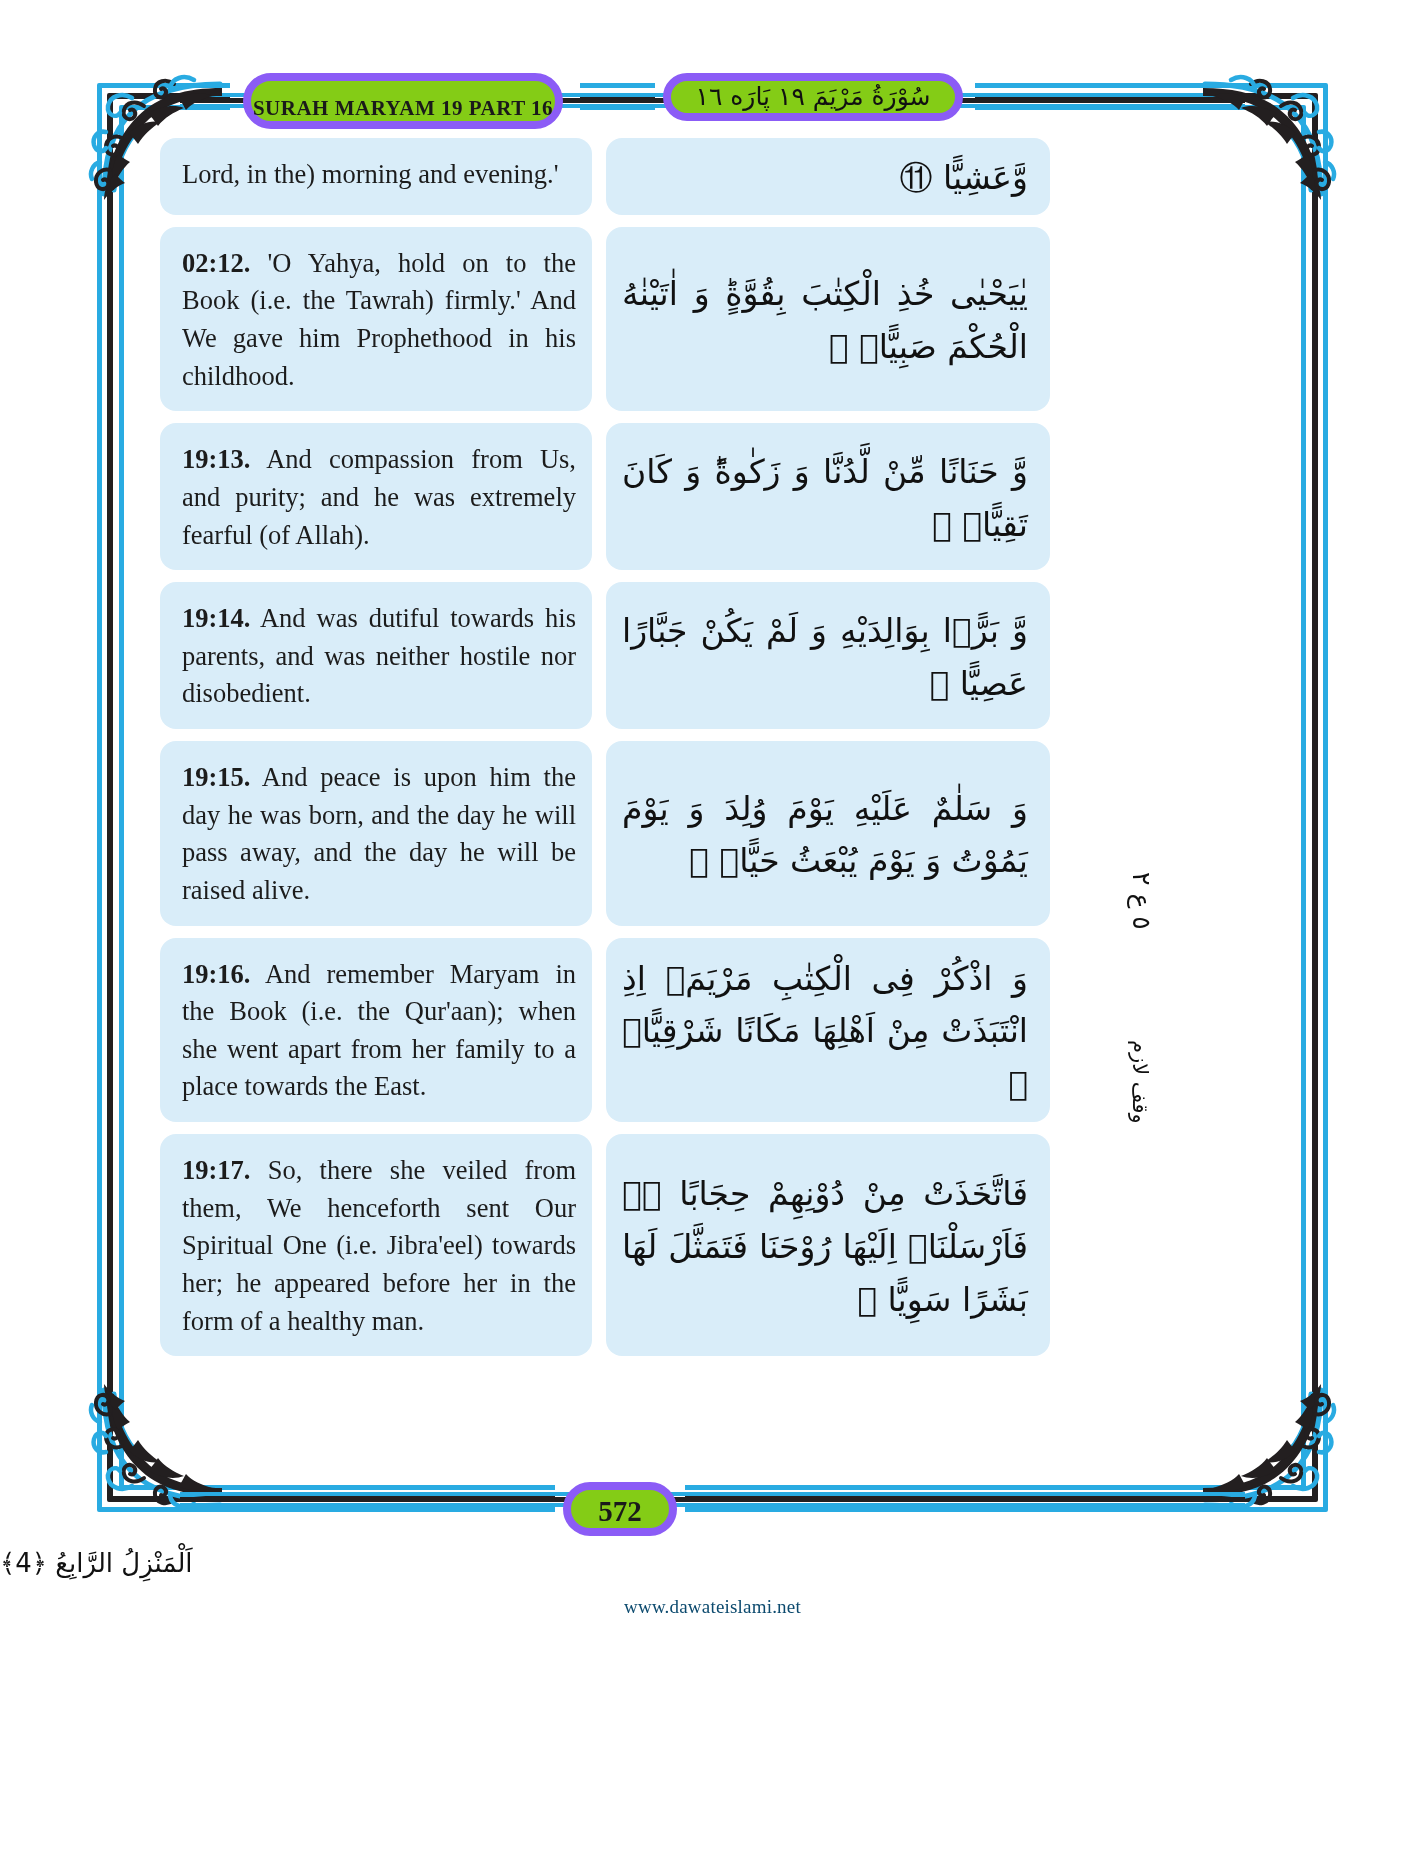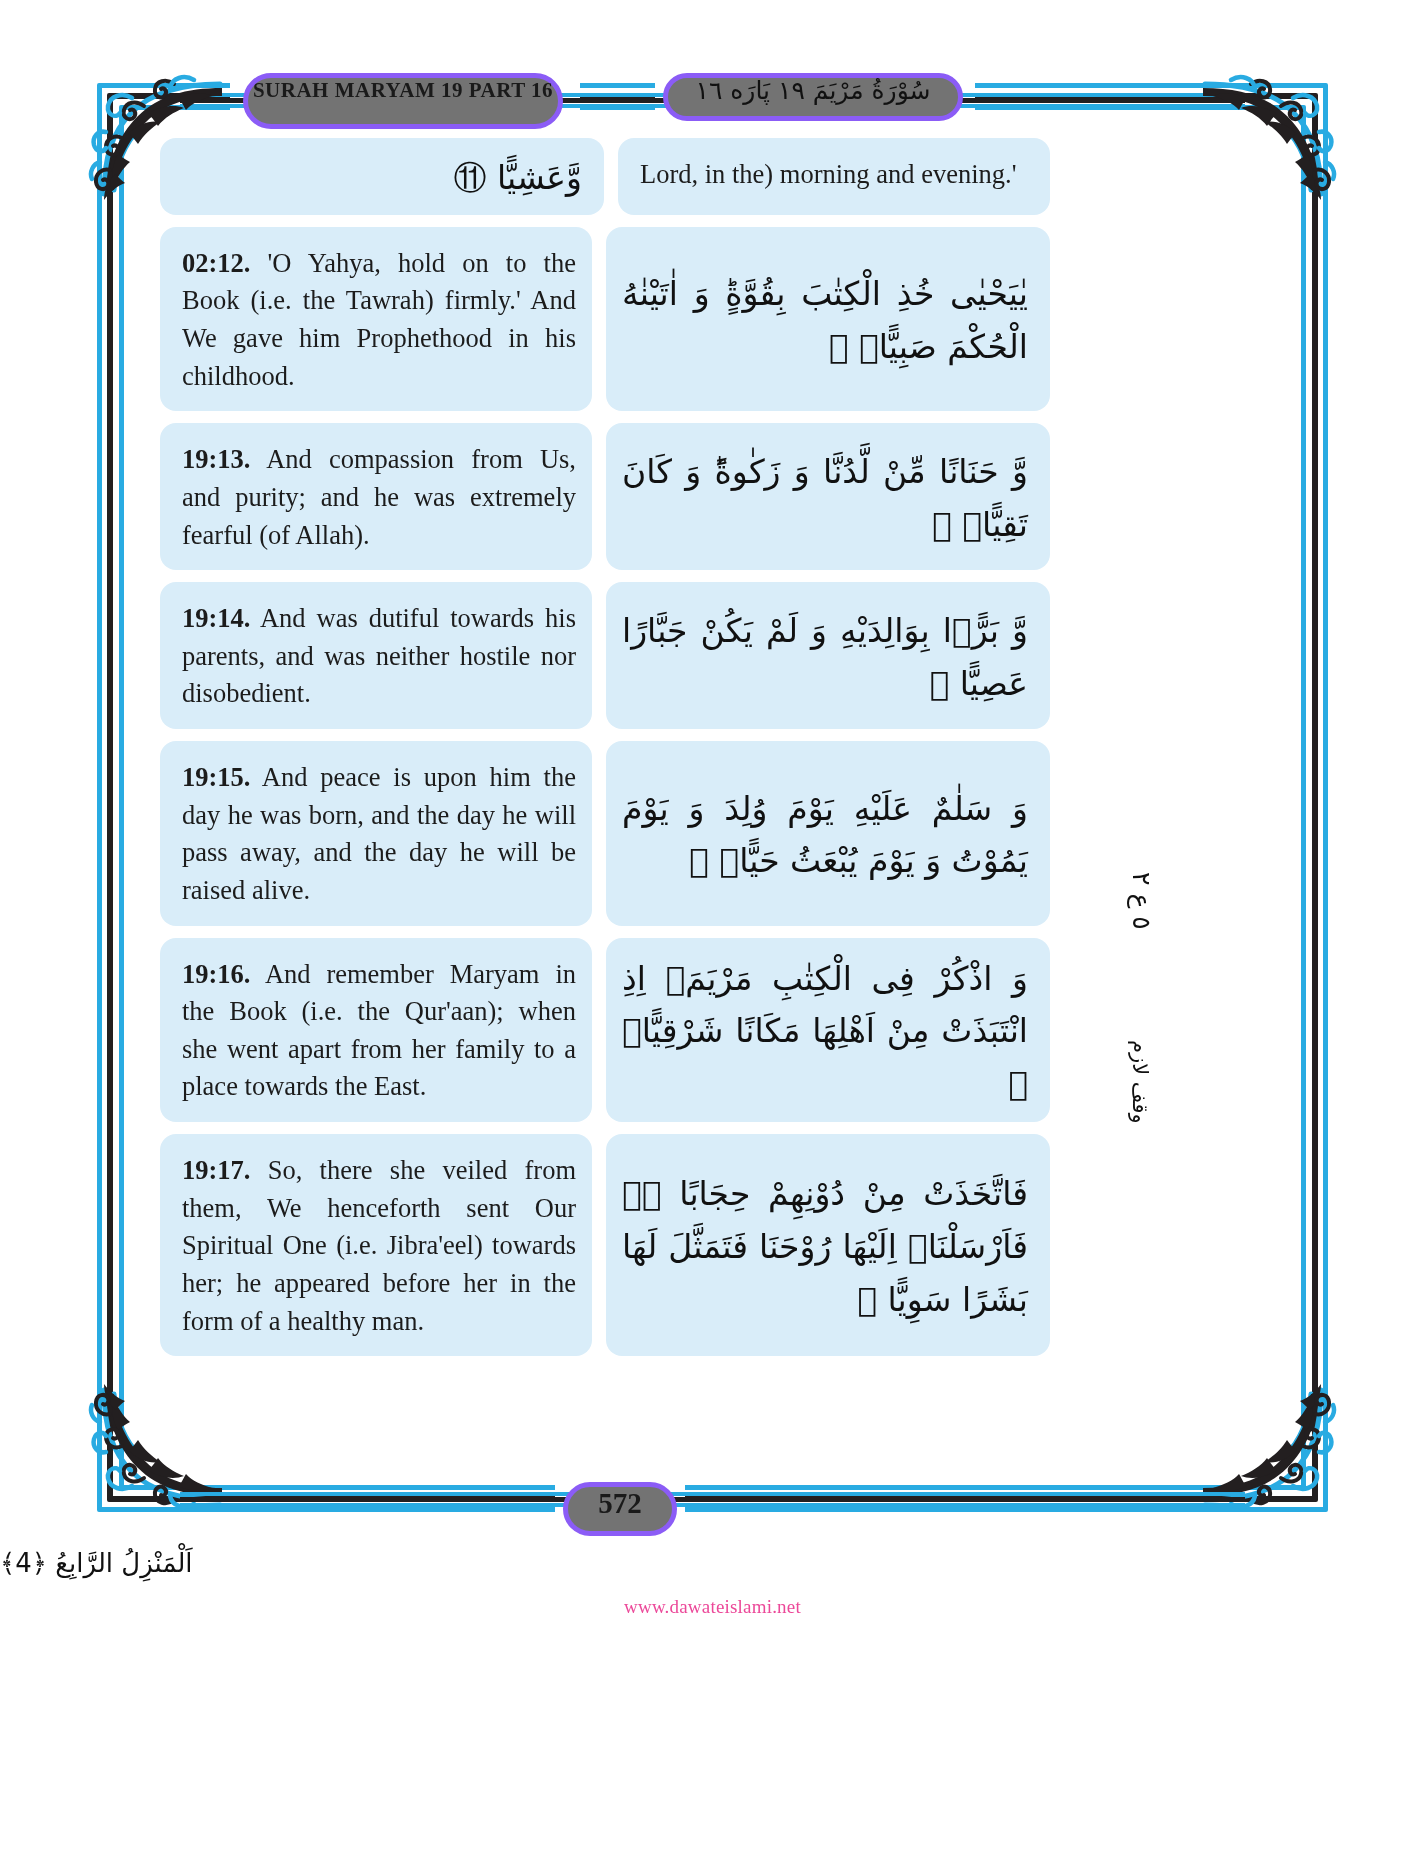--- a/index.html
+++ b/index.html
@@ -86,25 +86,25 @@
   .band-line-cy1, .band-line-bk, .band-line-cy2 {
     position: absolute;
     left: 0; right: 0;
   }
   .band-line-cy1 { top: 0px;  height: 4px; background: #29abe2; }
   .band-line-bk  { top: 5px;  height: 5px; background: #231f20; }
   .band-line-cy2 { top: 11px; height: 4px; background: #29abe2; }
 
   .pill {
     position: absolute;
-    background: #737373;
-    border: 5px solid #8b5cf6;
+    background: #84cc16;
+    border: 8px solid #8b5cf6;
     border-radius: 40px;
     display: flex;
-    align-items: flex-start;
+    align-items: flex-end;
     justify-content: center;
     box-sizing: border-box;
     z-index: 5;
   }
   .pill-surah {
     left: 243px;
     top: 73px;
     width: 320px;
     height: 56px;
   }
@@ -163,21 +163,21 @@
     color: #111;
     direction: rtl;
   }
   .site {
     position: absolute;
     left: 0; right: 0;
     top: 1596px;
     text-align: center;
     font-family: "Liberation Serif", "DejaVu Serif", serif;
     font-size: 19px;
-    color: #ec4899;
+    color: #0c4a6e;
     letter-spacing: 0.2px;
   }
 
   
   .content {
     position: absolute;
     left: 160px;
     top: 138px;
     width: 905px;
     height: 1320px;
@@ -386,25 +386,25 @@
         <path d="M20 70 C12 68 6 75 8 83 C10 90 17 91 20 86"></path>
         <path d="M108 18 C98 12 86 16 84 26"></path>
         <path d="M14 100 C7 102 3 110 6 117"></path>
       </g>
     </svg>
   </div>
 
   <div class="content">
 
     <div class="verse-row">
+      <div class="cell cell-en">
+        <span class="vnum"></span><span>Lord, in the) morning and evening.'</span>
+      </div>
       <div class="cell cell-ar">
         <span class="ar-text">وَّعَشِيًّا ⑪</span>
-      </div>
-      <div class="cell cell-en">
-        <span class="vnum"></span><span>Lord, in the) morning and evening.'</span>
       </div>
     </div>
 
     <div class="verse-row">
       <div class="cell cell-en">
         <span class="vnum">02:12.</span><span> 'O Yahya, hold on to the Book (i.e. the Tawrah) firmly.' And We gave him Prophethood in his childhood.</span>
       </div>
       <div class="cell cell-ar">
         <span class="ar-text">یٰیَحْیٰى خُذِ الْكِتٰبَ بِقُوَّةٍؕ وَ اٰتَیْنٰهُ الْحُكْمَ صَبِیًّاۙ ⑫</span>
       </div>

